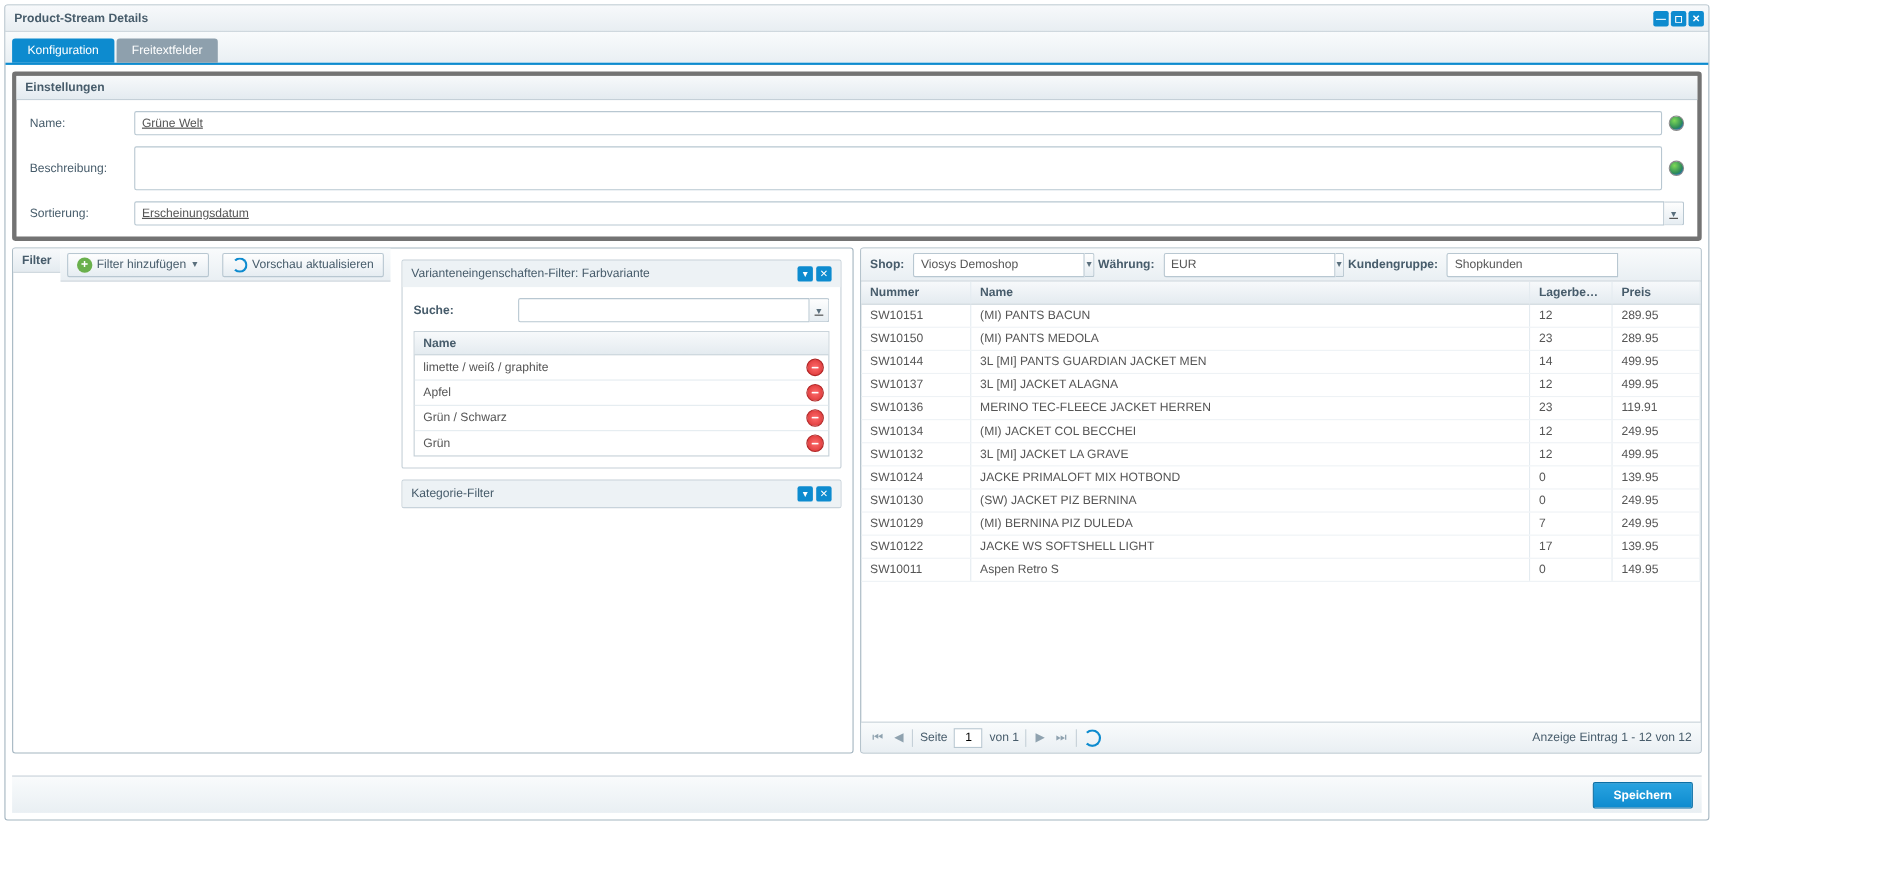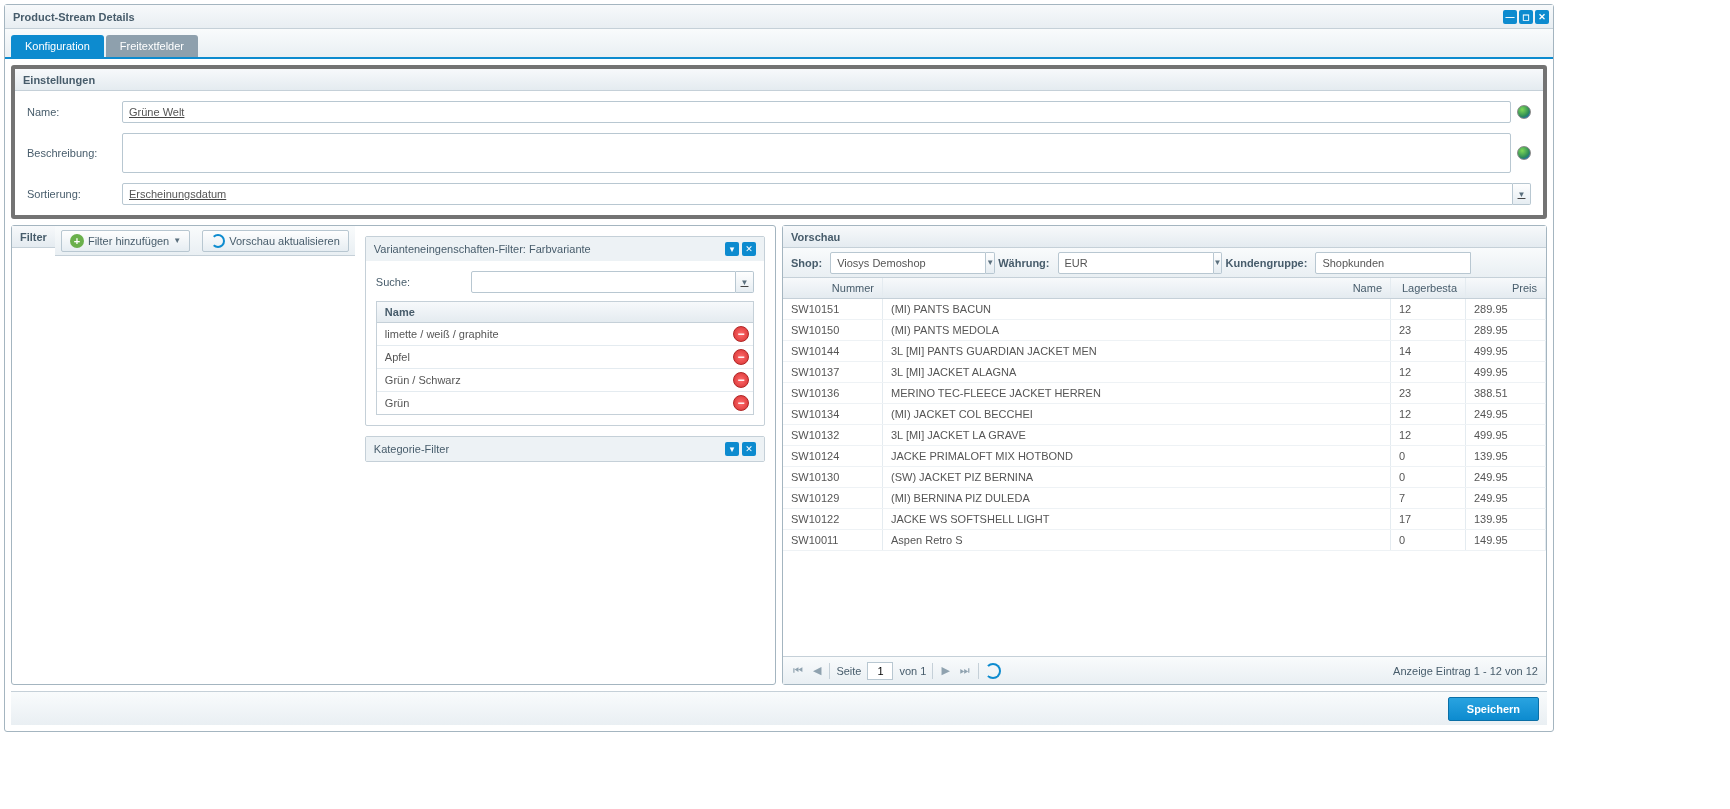--- a/index.html
+++ b/index.html
@@ -167,21 +167,21 @@
 .mini-btn {
   width: 14px; height: 14px;
   background: #0d8bcf;
   border-radius: 2px;
   color: #fff; font-size: 9px;
   display: flex; align-items: center; justify-content: center;
   cursor: pointer;
 }
 .sub-body { padding: 10px; }
 .search-row { display: flex; align-items: center; margin-bottom: 8px; }
-.search-label { width: 95px; font-weight: normal; color: #475c6b; }
+.search-label { width: 95px; font-weight: bold; color: #475c6b; }
 .grid-inner {
   border: 1px solid #c5d0d8;
 }
 .grid-head-row {
   background: linear-gradient(#f7f9fb, #e4ebf0);
   border-bottom: 1px solid #c5d0d8;
   padding: 4px 8px;
   font-weight: bold;
   color: #475c6b;
 }
@@ -211,23 +211,22 @@
   gap: 8px;
 }
 .tb-label { font-weight: bold; color: #475c6b; white-space: nowrap; }
 .combo-wrap { display: flex; flex: 1; max-width: 160px; }
 .combo-wrap .text-input { border-radius: 2px 0 0 2px; }
 .preview-grid { flex: 1; overflow: auto; }
 .pg-head {
   display: flex;
   background: linear-gradient(#f7f9fb, #e4ebf0);
   border-bottom: 1px solid #c5d0d8;
-  font-weight: normal;
-  color: #475c6b;
-  text-align: right;
+  font-weight: bold;
+  color: #475c6b;
 }
 .pg-head > div, .pg-row > div {
   padding: 4px 8px;
   border-right: 1px solid #e4ebf0;
   overflow: hidden;
   text-overflow: ellipsis;
   white-space: nowrap;
 }
 .pg-num { width: 100px; }
 .pg-name { flex: 1; }
@@ -265,21 +264,21 @@
   border: 2px solid #0d8bcf;
   border-left-color: transparent;
   cursor: pointer;
 }
 .footer-bar {
   height: 34px;
   background: linear-gradient(#f9fbfc, #e9eff3);
   border-top: 1px solid #c5d0d8;
   display: flex; justify-content: flex-end; align-items: center;
   padding: 0 8px;
-  margin-top: 6px;
+  margin-top: 20px;
 }
 .btn-primary {
   height: 24px;
   border: 1px solid #0a6fa6;
   border-radius: 2px;
   background: linear-gradient(#29a3e0, #0d8bcf);
   color: #fff;
   padding: 0 18px;
   font-size: 11px;
   font-weight: bold;
@@ -398,21 +397,20 @@
               <div class="sub-head-actions">
                 <div class="mini-btn">▾</div>
                 <div class="mini-btn">✕</div>
               </div>
             </div>
           </div>
         </div>
       </div>
 
       <div class="col-right">
-        <div class="panel-head">Vorschau</div>
         <div class="preview-toolbar">
           <span class="tb-label">Shop:</span>
           <div class="combo-wrap">
             <input class="text-input" value="Viosys Demoshop" style="">
             <div class="combo-trigger">▼</div>
           </div>
           <span class="tb-label">Währung:</span>
           <div class="combo-wrap">
             <input class="text-input" value="EUR" style="">
             <div class="combo-trigger">▼</div>
@@ -451,21 +449,21 @@
               <div class="pg-row">
                 <div class="pg-num">SW10137</div>
                 <div class="pg-name">3L [MI] JACKET ALAGNA</div>
                 <div class="pg-stock">12</div>
                 <div class="pg-price">499.95</div>
               </div>
               <div class="pg-row">
                 <div class="pg-num">SW10136</div>
                 <div class="pg-name">MERINO TEC-FLEECE JACKET HERREN</div>
                 <div class="pg-stock">23</div>
-                <div class="pg-price">388.51</div>
+                <div class="pg-price">119.91</div>
               </div>
               <div class="pg-row">
                 <div class="pg-num">SW10134</div>
                 <div class="pg-name">(MI) JACKET COL BECCHEI</div>
                 <div class="pg-stock">12</div>
                 <div class="pg-price">249.95</div>
               </div>
               <div class="pg-row">
                 <div class="pg-num">SW10132</div>
                 <div class="pg-name">3L [MI] JACKET LA GRAVE</div>

